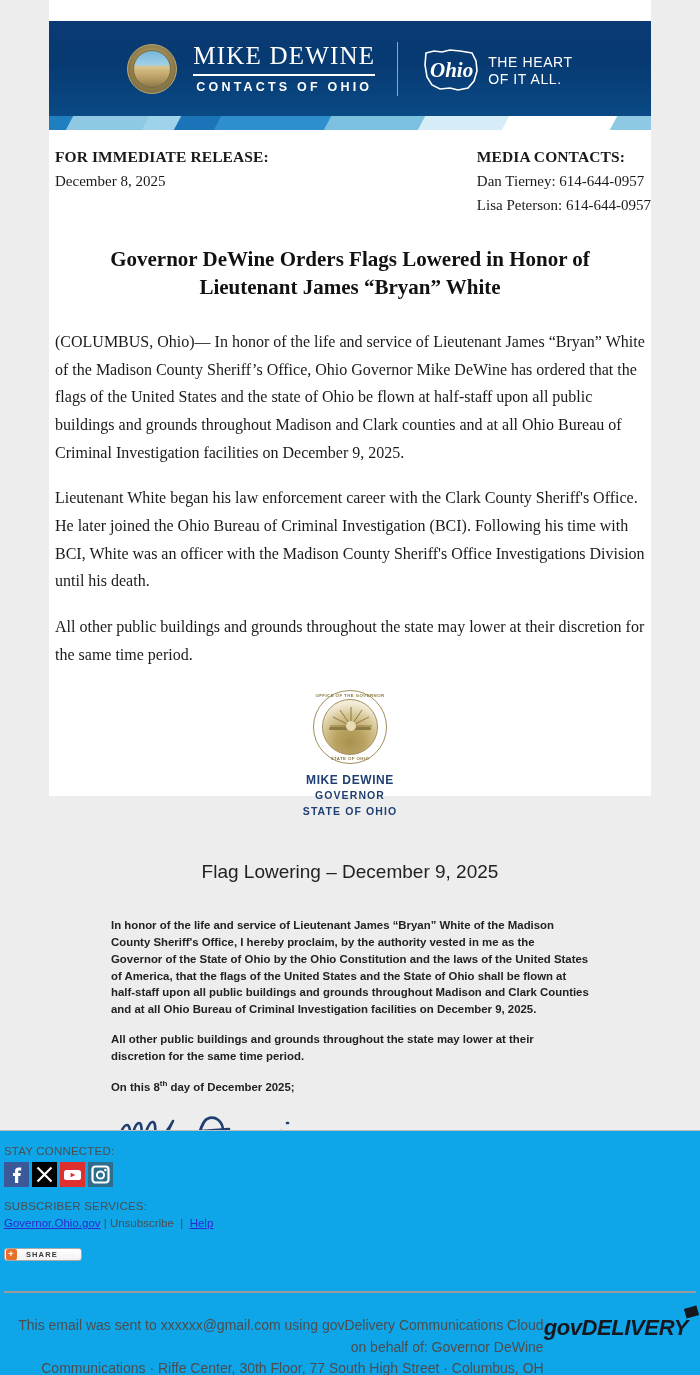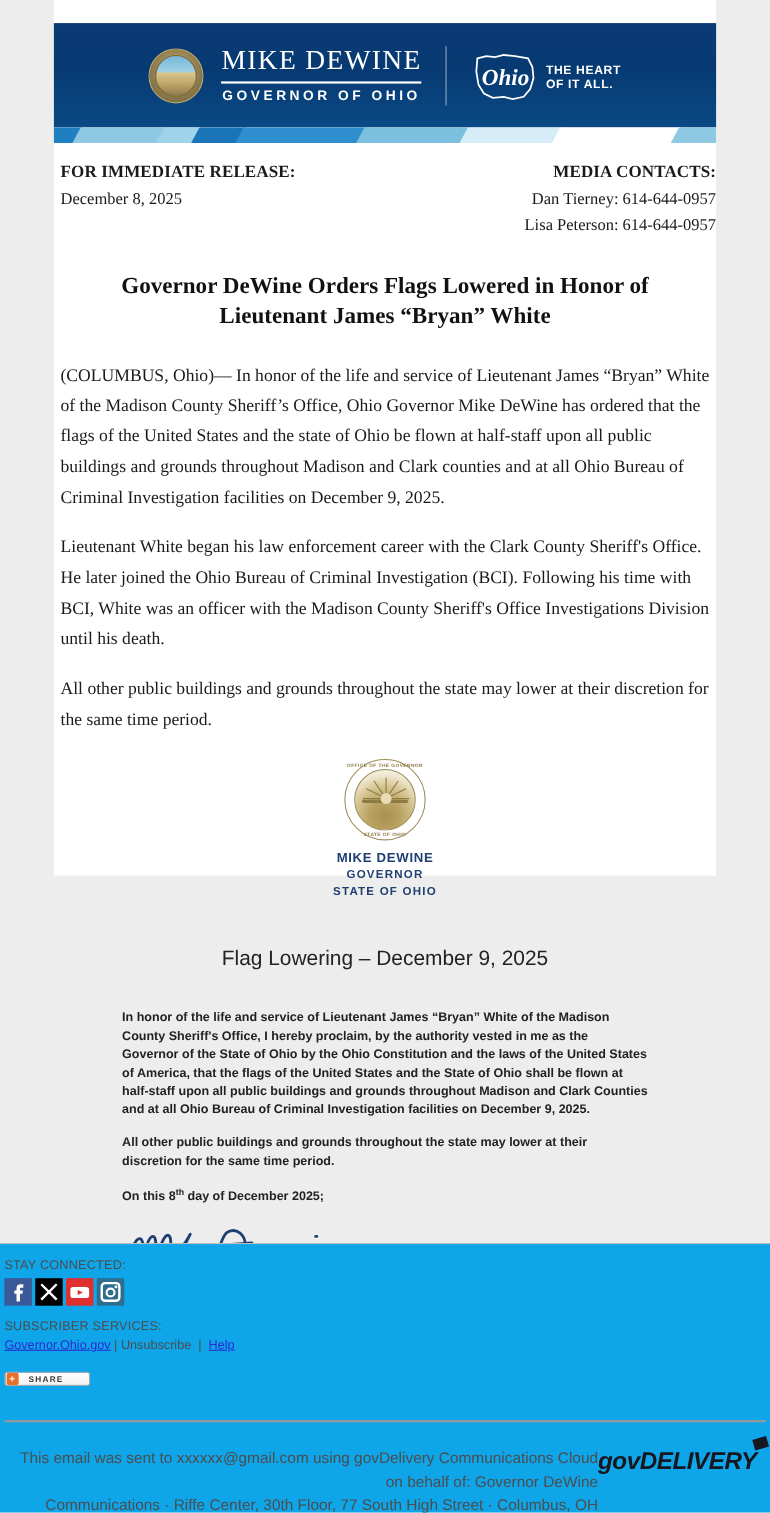--- a/index.html
+++ b/index.html
@@ -105,22 +105,22 @@
     align-items: center;
     gap: 6px;
   }
   .ohio-script {
     position: relative;
     width: 62px;
     height: 48px;
   }
   .ohio-tagline {
     color: #fff;
-    font-size: 11px;
-    font-weight: 700;
+    font-size: 14px;
+    font-weight: 400;
     letter-spacing: .6px;
     line-height: 1.18;
     white-space: nowrap;
     padding-top: 4px;
   }
 
   
   .stripe-band {
     position: relative;
     height: 14px;
@@ -143,21 +143,21 @@
   }
   .rh-left {
     position: absolute;
     left: 6px;
     top: 18px;
   }
   .rh-right {
     position: absolute;
     right: 0px;
     top: 18px;
-    text-align: right;
+    text-align: left;
   }
   .rh-label {
     font-size: 15.5px;
     font-weight: 700;
     color: #1a1a1a;
     letter-spacing: .1px;
   }
   .rh-line {
     font-size: 15px;
     color: #1a1a1a;
@@ -415,21 +415,21 @@
 
   <div class="doc-card">
 
     <div class="banner">
       <div class="banner-inner">
         <div class="seal-badge"></div>
 
         <div class="brand-block">
           <div class="brand-name">MIKE DEWINE</div>
           <div class="brand-rule"></div>
-          <div class="brand-sub">GOVERNOR OF OHIO</div>
+          <div class="brand-sub">CONTACTS OF OHIO</div>
         </div>
 
         <div class="banner-divider"></div>
 
         <div class="ohio-logo">
           <div class="ohio-script">
             <svg width="62" height="48" viewBox="0 0 62 48">
               <path d="M6 8 L14 6 L22 7 L30 5 L40 6 L52 8 L56 16 L57 26 L54 36 L48 43 L38 45 L30 43 L20 44 L12 40 L7 32 L5 20 Z" fill="none" stroke="#ffffff" stroke-width="1.6"></path>
               <text x="10" y="32" font-family="Liberation Serif, serif" font-size="21" font-style="italic" font-weight="700" fill="#ffffff">Ohio</text>
             </svg>

